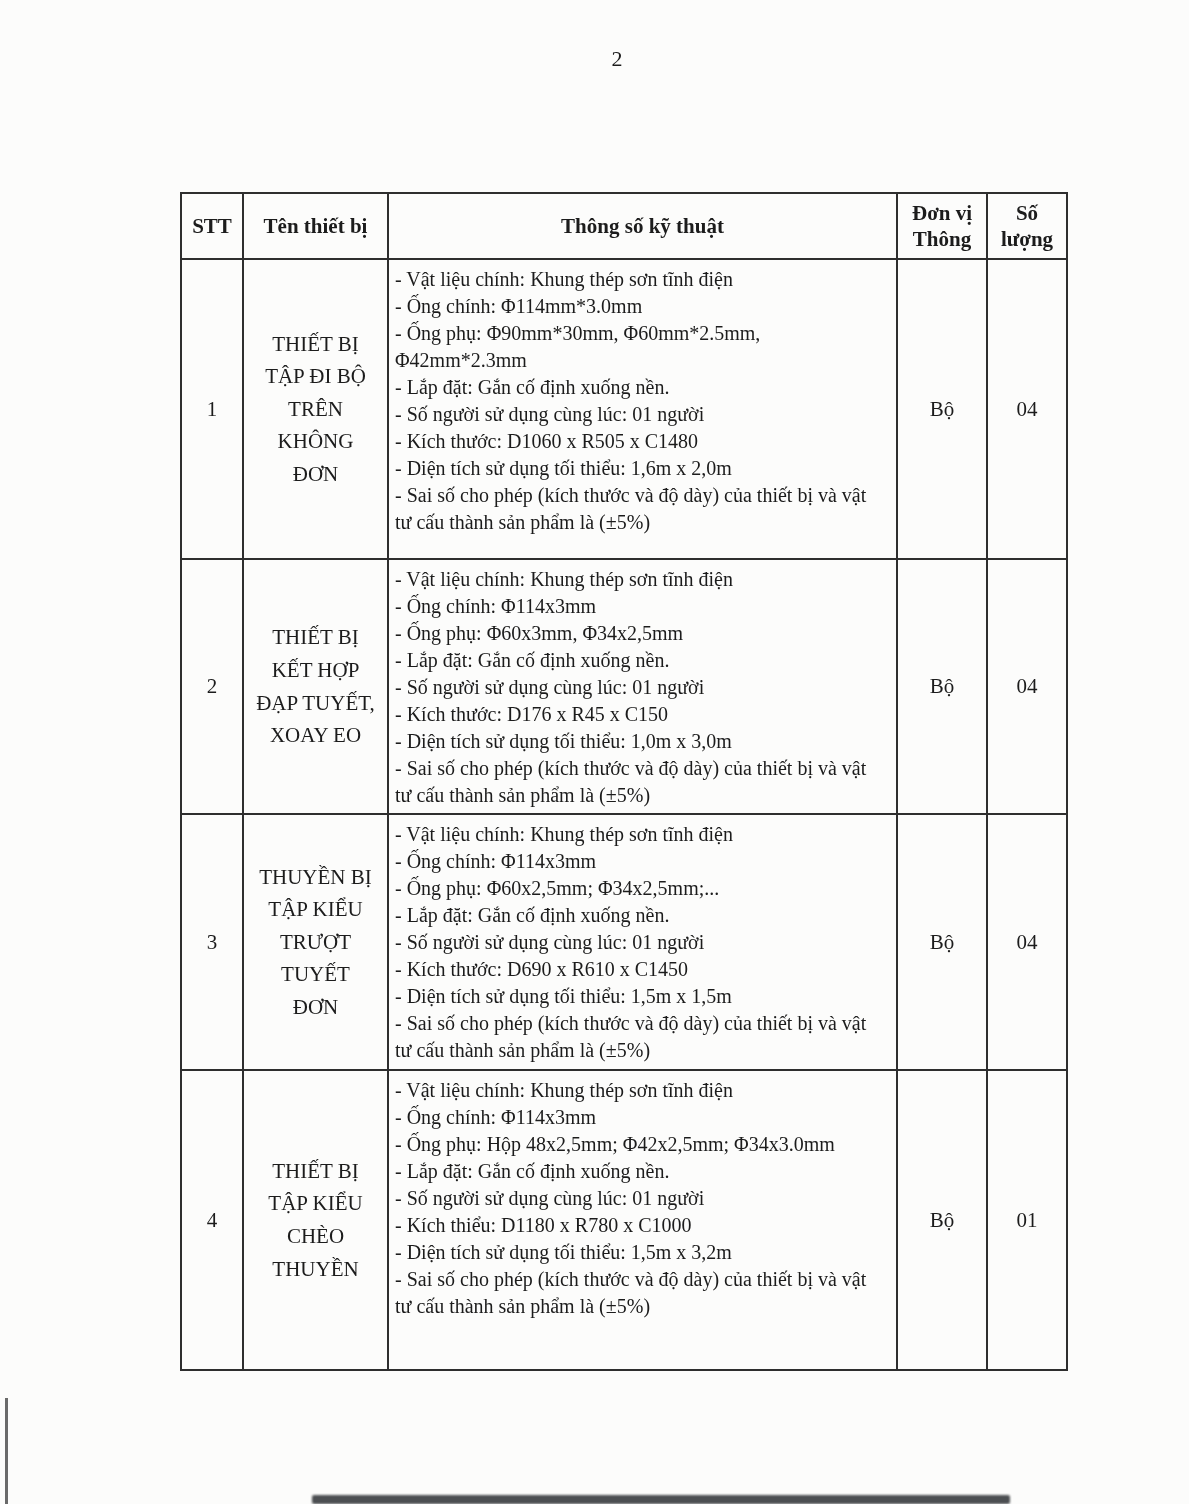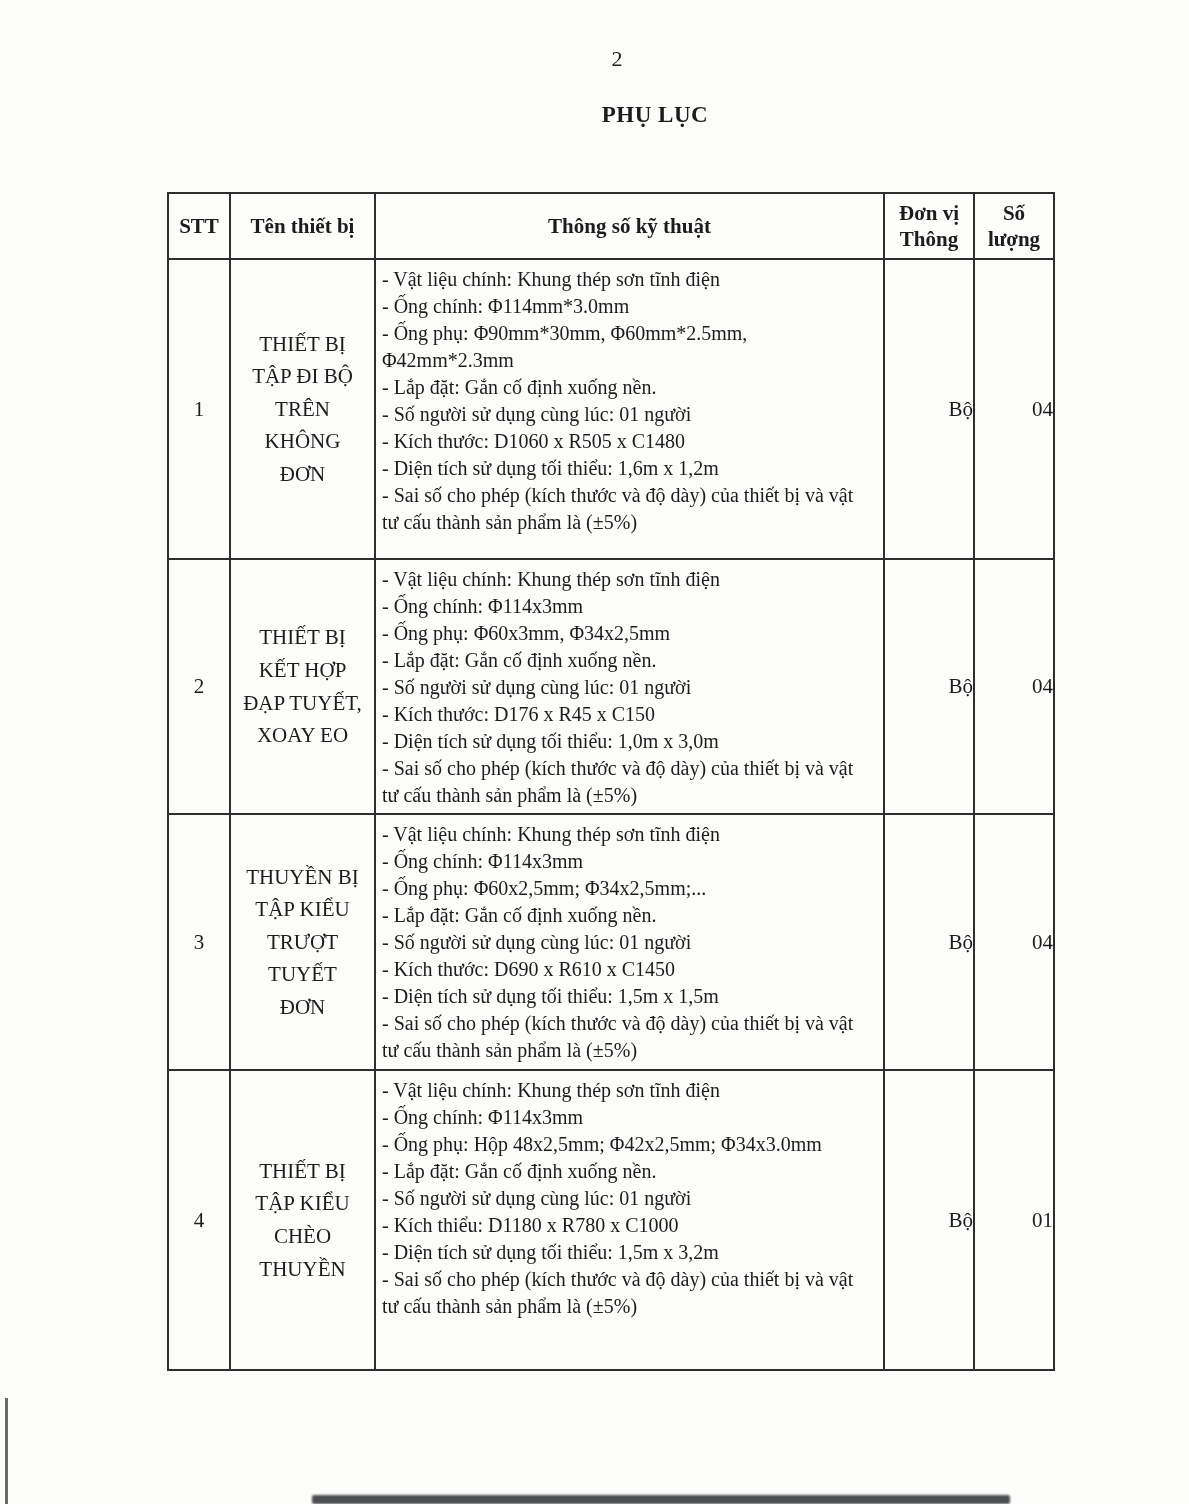--- a/index.html
+++ b/index.html
@@ -20,21 +20,21 @@
     text-align: center;
   }
   .doc-title {
     font-size: 23px; font-weight: bold; letter-spacing: 0.5px;
   }
   .doc-subtitle {
     margin-top: 18px;
     font-size: 23px; font-weight: bold; letter-spacing: 0.5px;
   }
   table.equipment-table {
-    position: absolute; left: 167px; top: 192px;
+    position: absolute; left: 180px; top: 192px;
     width: 886px;
     border-collapse: collapse;
     table-layout: fixed;
   }
   .equipment-table td, .equipment-table th {
     border: 2px solid #2e2e2e;
     vertical-align: middle;
   }
   .equipment-table th {
     font-size: 21px; font-weight: bold;
@@ -48,21 +48,21 @@
   td.cell-name {
     text-align: center; font-size: 21px; line-height: 1.55;
     padding: 4px 12px;
   }
   td.cell-specs {
     vertical-align: top;
     padding: 6px 14px 4px 6px;
     font-size: 20px; line-height: 1.35;
   }
   td.cell-unit, td.cell-qty {
-    text-align: right; font-size: 21px;
+    text-align: center; font-size: 21px;
   }
   .spec-line { margin: 0; }
   tr.row-1 { height: 300px; }
   tr.row-2 { height: 252px; }
   tr.row-3 { height: 256px; }
   tr.row-4 { height: 300px; }
   .scan-artifact-bar {
     position: absolute;
     left: 312px; top: 1495px; width: 698px; height: 9px;
     background: #4c4f52;
@@ -75,21 +75,20 @@
     background: #6a6a6a;
     filter: blur(0.5px);
   }
 </style>
 </head>
 <body>
 
 <div class="page-number-wrap">2</div>
 
 <div class="doc-header">
-  <div class="doc-title">PHỤ LỤC</div>
 </div>
 
 <table class="equipment-table">
   <colgroup>
     <col style="width:62px">
     <col style="width:145px">
     <col style="width:509px">
     <col style="width:90px">
     <col style="width:80px">
   </colgroup>
@@ -106,21 +105,21 @@
     <tr class="row-1">
       <td class="cell-stt">1</td>
       <td class="cell-name">THIẾT BỊ TẬP ĐI BỘ TRÊN KHÔNG ĐƠN</td>
       <td class="cell-specs">
           <div class="spec-line">- Vật liệu chính: Khung thép sơn tĩnh điện</div>
           <div class="spec-line">- Ống chính: Φ114mm*3.0mm</div>
           <div class="spec-line">- Ống phụ: Φ90mm*30mm, Φ60mm*2.5mm, Φ42mm*2.3mm</div>
           <div class="spec-line">- Lắp đặt: Gắn cố định xuống nền.</div>
           <div class="spec-line">- Số người sử dụng cùng lúc: 01 người</div>
           <div class="spec-line">- Kích thước: D1060 x R505 x C1480</div>
-          <div class="spec-line">- Diện tích sử dụng tối thiểu: 1,6m x 1,2m</div>
+          <div class="spec-line">- Diện tích sử dụng tối thiểu: 1,6m x 2,0m</div>
           <div class="spec-line">- Sai số cho phép (kích thước và độ dày) của thiết bị và vật tư cấu thành sản phẩm là (±5%)</div>
         </td>
       <td class="cell-unit">Bộ</td>
       <td class="cell-qty">04</td>
     </tr>
     <tr class="row-2">
       <td class="cell-stt">2</td>
       <td class="cell-name">THIẾT BỊ KẾT HỢP ĐẠP TUYẾT, XOAY EO</td>
       <td class="cell-specs">
           <div class="spec-line">- Vật liệu chính: Khung thép sơn tĩnh điện</div>

